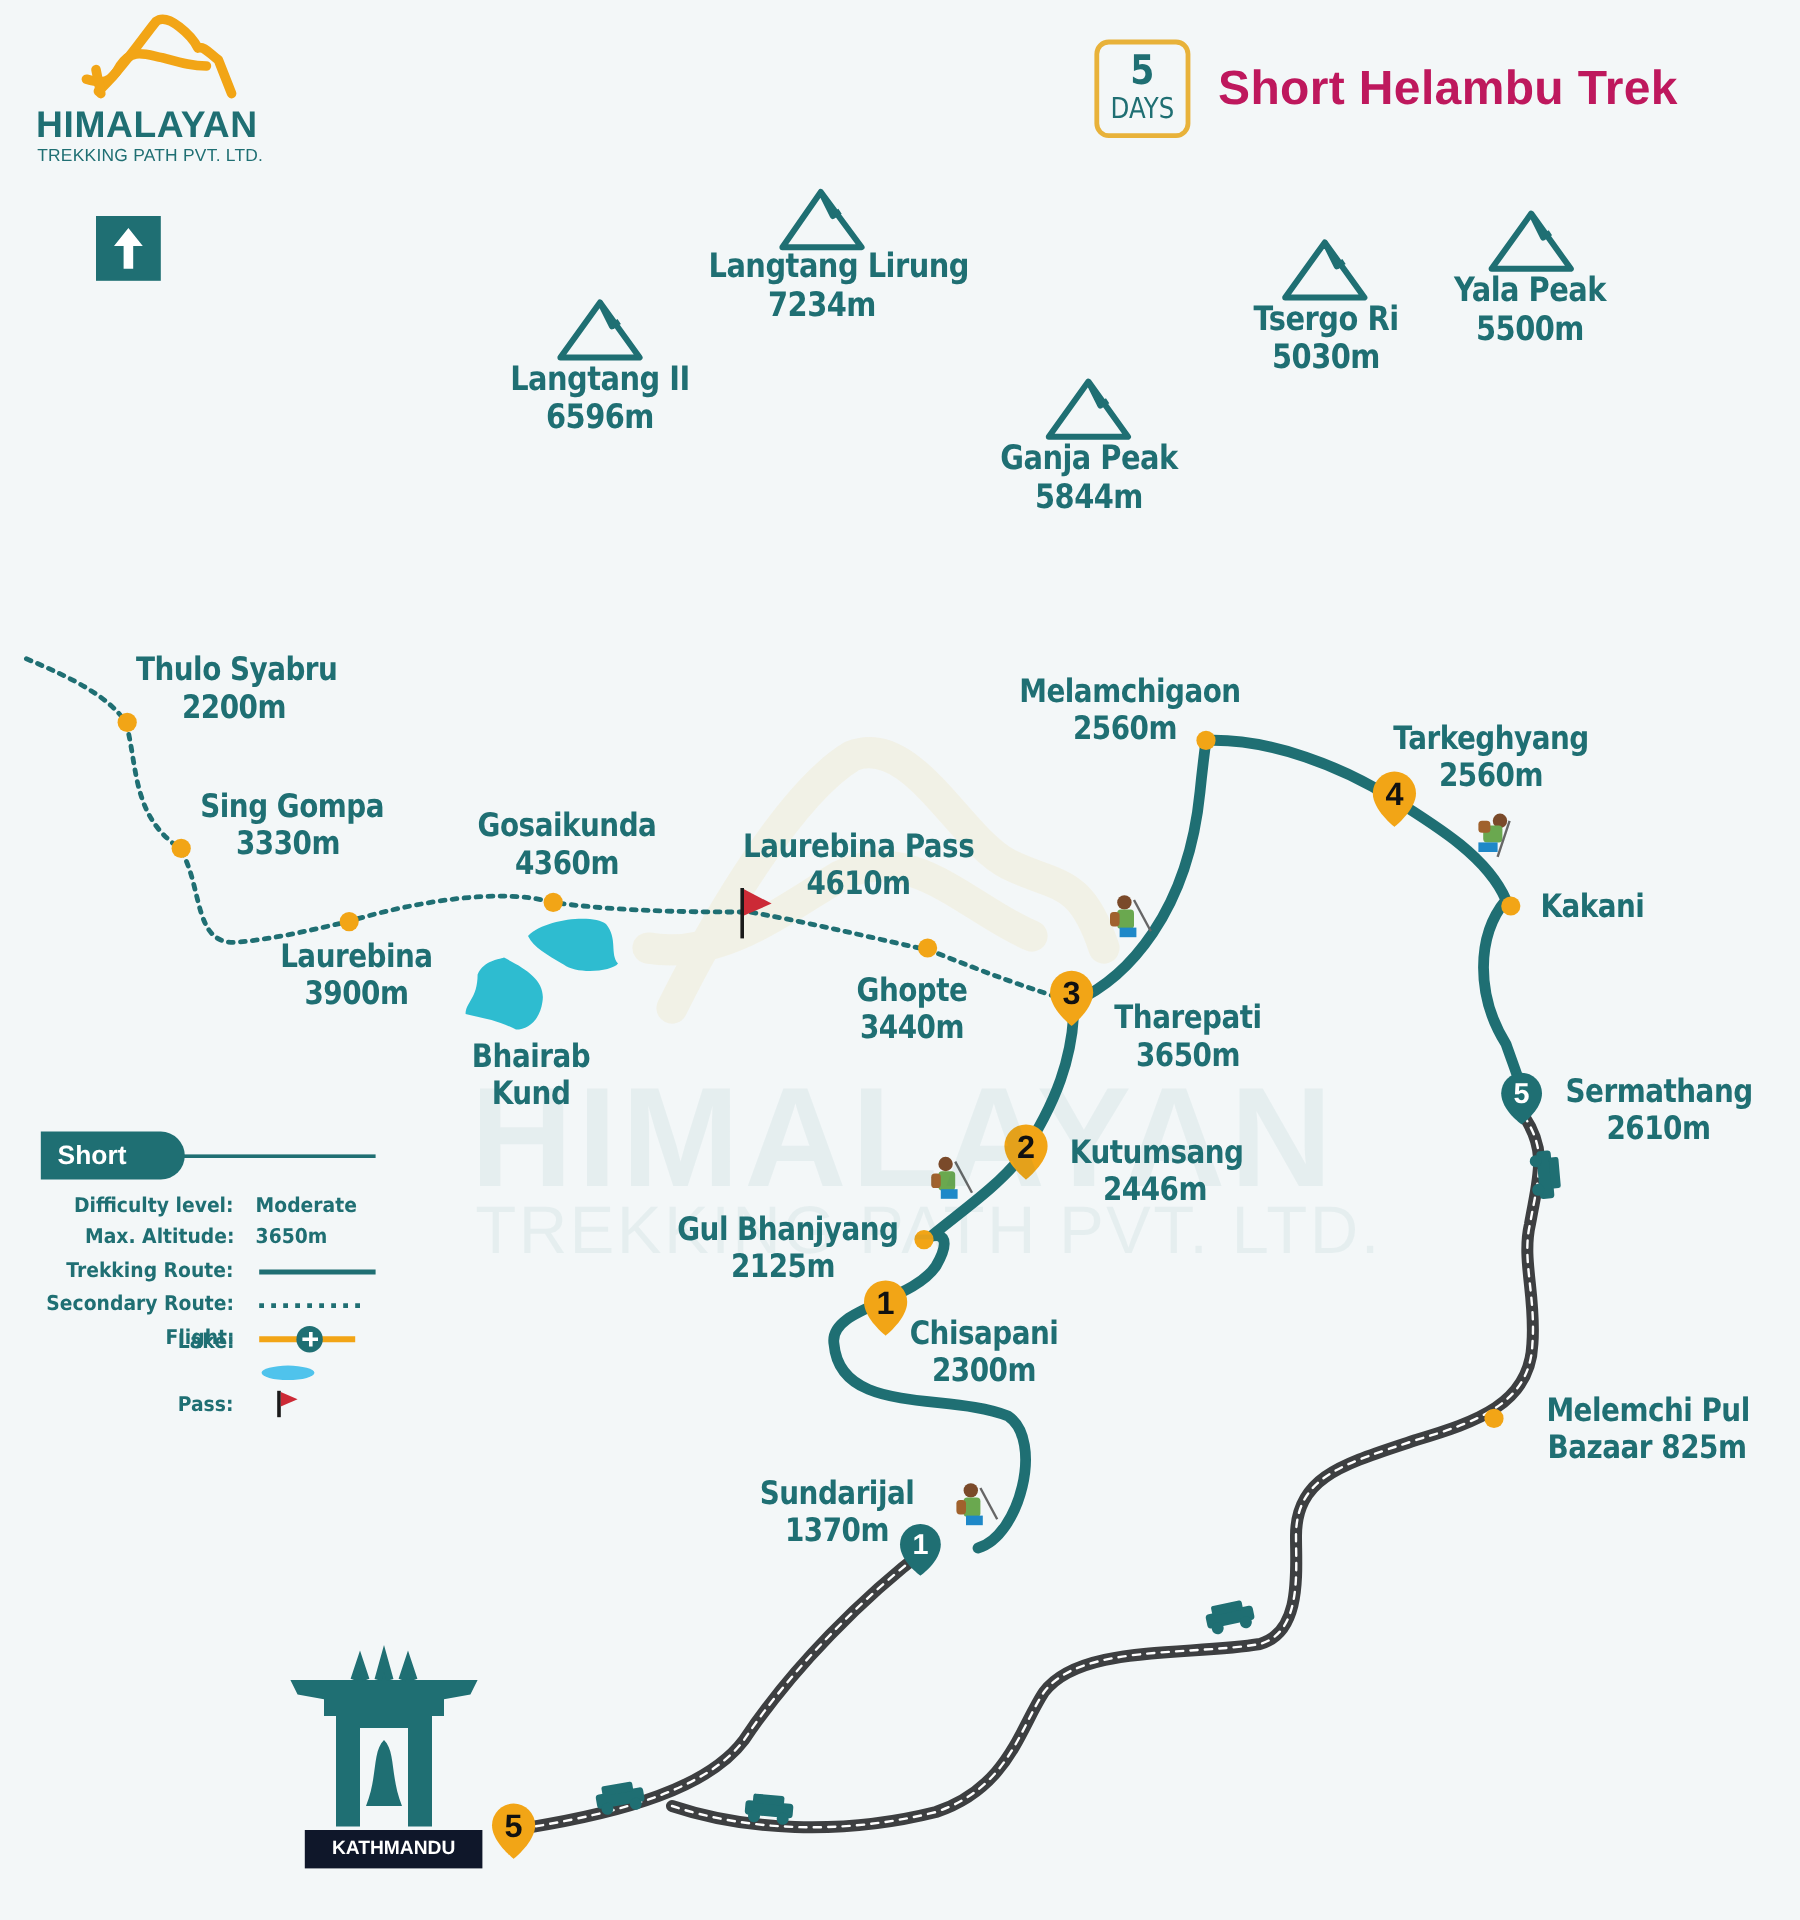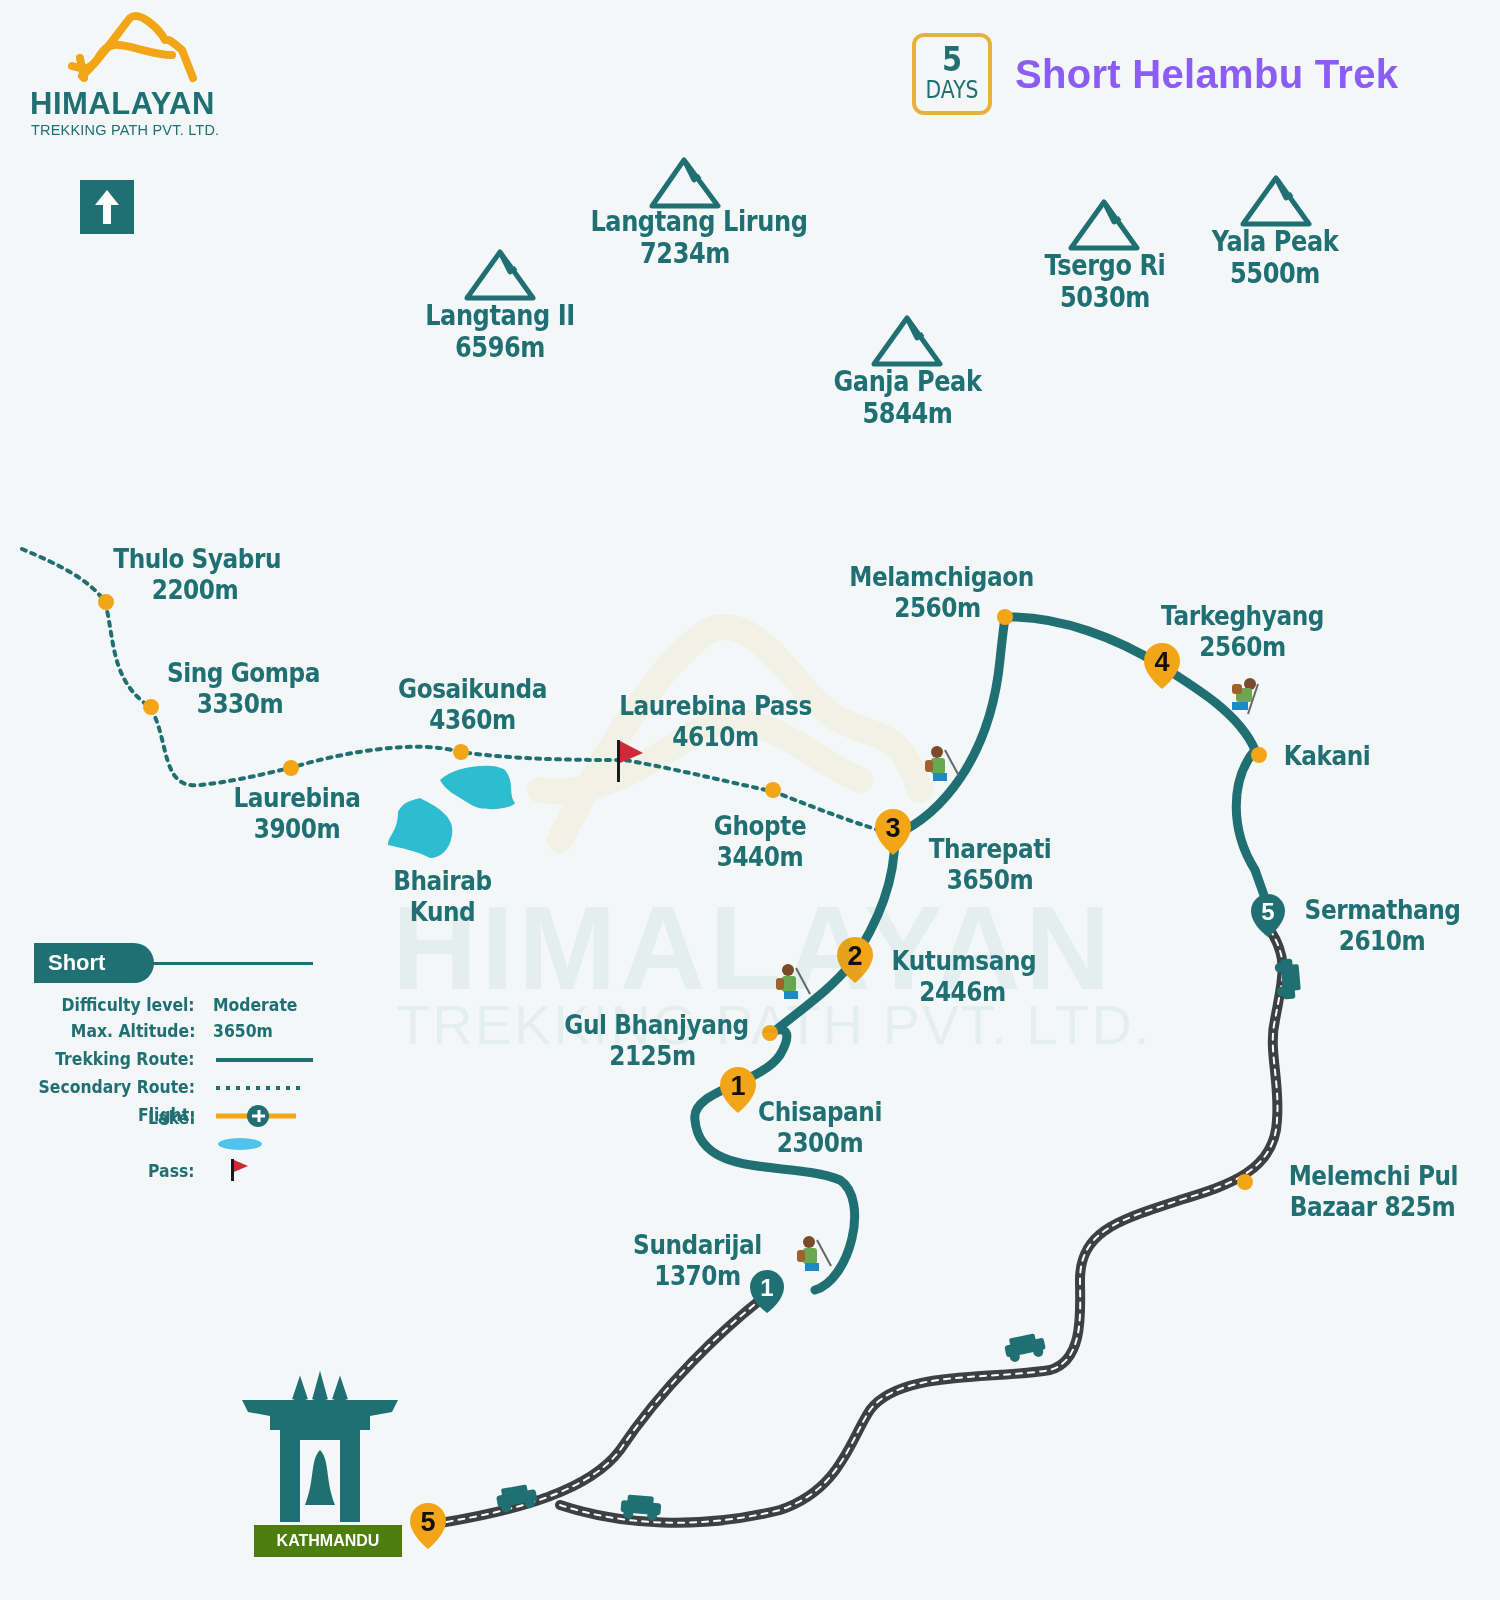--- a/index.html
+++ b/index.html
@@ -6,30 +6,30 @@
   body{width:1500px;height:1600px;background:#f3f7f8;position:relative;overflow:hidden;font-family:"DejaVu Sans Condensed","DejaVu Sans",sans-serif;color:#1f6f73;}
   #map{position:absolute;left:0;top:0;}
   .lbl{position:absolute;text-align:center;font-family:"DejaVu Sans",sans-serif;font-weight:bold;color:#1f6f73;font-size:27px;line-height:31px;letter-spacing:-0.5px;transform:scaleX(0.86);transform-origin:center top;white-space:nowrap;}
   .lbl span{display:block;}
   .peak-lbl{font-size:28px;line-height:32px;}
   .logo-title{position:absolute;left:30px;top:86px;font-family:"Liberation Sans",sans-serif;font-weight:900;font-size:31px;color:#1f6f73;letter-spacing:0.5px;}
   .logo-sub{position:absolute;left:31px;top:122px;font-family:"Liberation Sans",sans-serif;font-size:14.5px;color:#1f6f73;letter-spacing:0.2px;}
   .days-box{position:absolute;left:912px;top:33px;width:80px;height:82px;border:4px solid #e8b23a;border-radius:12px;box-sizing:border-box;text-align:center;background:#f3f7f8;}
   .days-num{display:block;font-family:"DejaVu Sans",sans-serif;font-weight:bold;font-size:34px;line-height:36px;margin-top:4px;color:#1f6f73;transform:scaleX(0.85);}
   .days-txt{display:block;font-family:"DejaVu Sans",sans-serif;font-size:24px;line-height:26px;color:#1f6f73;transform:scaleX(0.85);}
-  .title{position:absolute;left:1015px;top:52px;font-family:"Liberation Sans",sans-serif;font-weight:900;font-size:40px;color:#8b5cf6;letter-spacing:0.3px;}
+  .title{position:absolute;left:1015px;top:52px;font-family:"Liberation Sans",sans-serif;font-weight:900;font-size:40px;color:#be185d;letter-spacing:0.3px;}
   .north{position:absolute;left:80px;top:180px;width:54px;height:54px;background:#1f6f73;}
   .legend-head{position:absolute;left:34px;top:943px;width:120px;height:40px;background:#1f6f73;border-radius:0 22px 22px 0;color:#fff;font-family:"Liberation Sans",sans-serif;font-weight:bold;font-size:22px;line-height:40px;padding-left:14px;box-sizing:border-box;}
   .legend-line{position:absolute;left:150px;top:962px;width:163px;height:3px;background:#1f6f73;}
   .lg-row{position:absolute;left:20px;width:300px;height:26px;text-align:center;}
   .lg-k{position:absolute;right:125px;top:0;font-family:"DejaVu Sans",sans-serif;font-weight:bold;font-size:17px;color:#1f6f73;transform:scaleX(0.92);transform-origin:right top;white-space:nowrap;}
   .lg-v{position:absolute;left:193px;top:0;font-family:"DejaVu Sans",sans-serif;font-weight:bold;font-size:17px;color:#1f6f73;transform:scaleX(0.92);transform-origin:left top;white-space:nowrap;}
   .watermark1{position:absolute;left:392px;top:880px;font-family:"Liberation Sans",sans-serif;font-weight:900;font-size:118px;letter-spacing:4px;color:#1f6f73;opacity:0.06;white-space:nowrap;}
   .watermark2{position:absolute;left:396px;top:992px;font-family:"Liberation Sans",sans-serif;font-size:56px;letter-spacing:2px;color:#1f6f73;opacity:0.06;white-space:nowrap;}
-  .ktm-label{position:absolute;left:254px;top:1525px;width:148px;height:32px;background:#4d7c0f;color:#fff;font-family:"Liberation Sans",sans-serif;font-weight:bold;font-size:16px;line-height:32px;text-align:center;}
+  .ktm-label{position:absolute;left:254px;top:1525px;width:148px;height:32px;background:#0f172a;color:#fff;font-family:"Liberation Sans",sans-serif;font-weight:bold;font-size:16px;line-height:32px;text-align:center;}
   .pin-num{position:absolute;width:36px;text-align:center;font-family:"Liberation Sans",sans-serif;font-weight:900;font-size:27px;line-height:30px;}
 </style>
 </head>
 <body>
 
 <svg id="map" width="1500" height="1600" viewBox="0 0 1500 1600">
 
   <g opacity="0.12" fill="none" stroke="#e8c86a" stroke-width="26" stroke-linecap="round" stroke-linejoin="round">
     <path d="M560,840 C600,760 660,660 710,630 C760,610 800,700 840,720 C880,740 900,730 920,790"></path>
     <path d="M540,790 C600,800 650,760 700,730 C760,700 810,760 860,780"></path>

